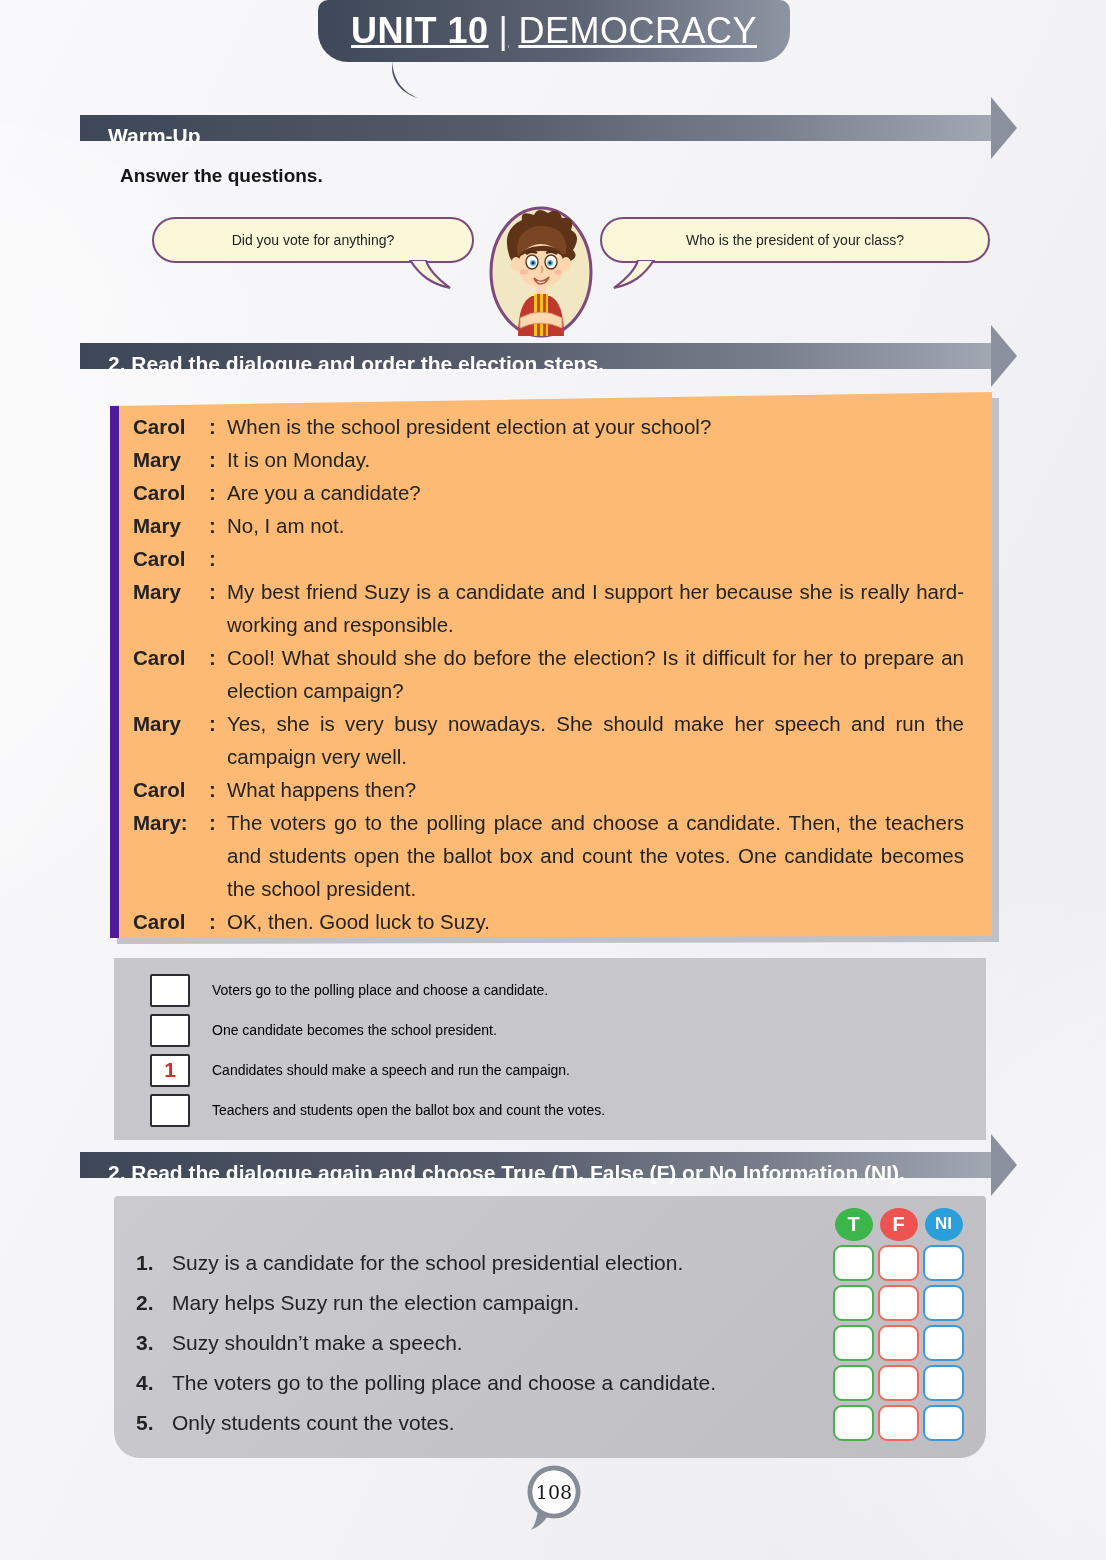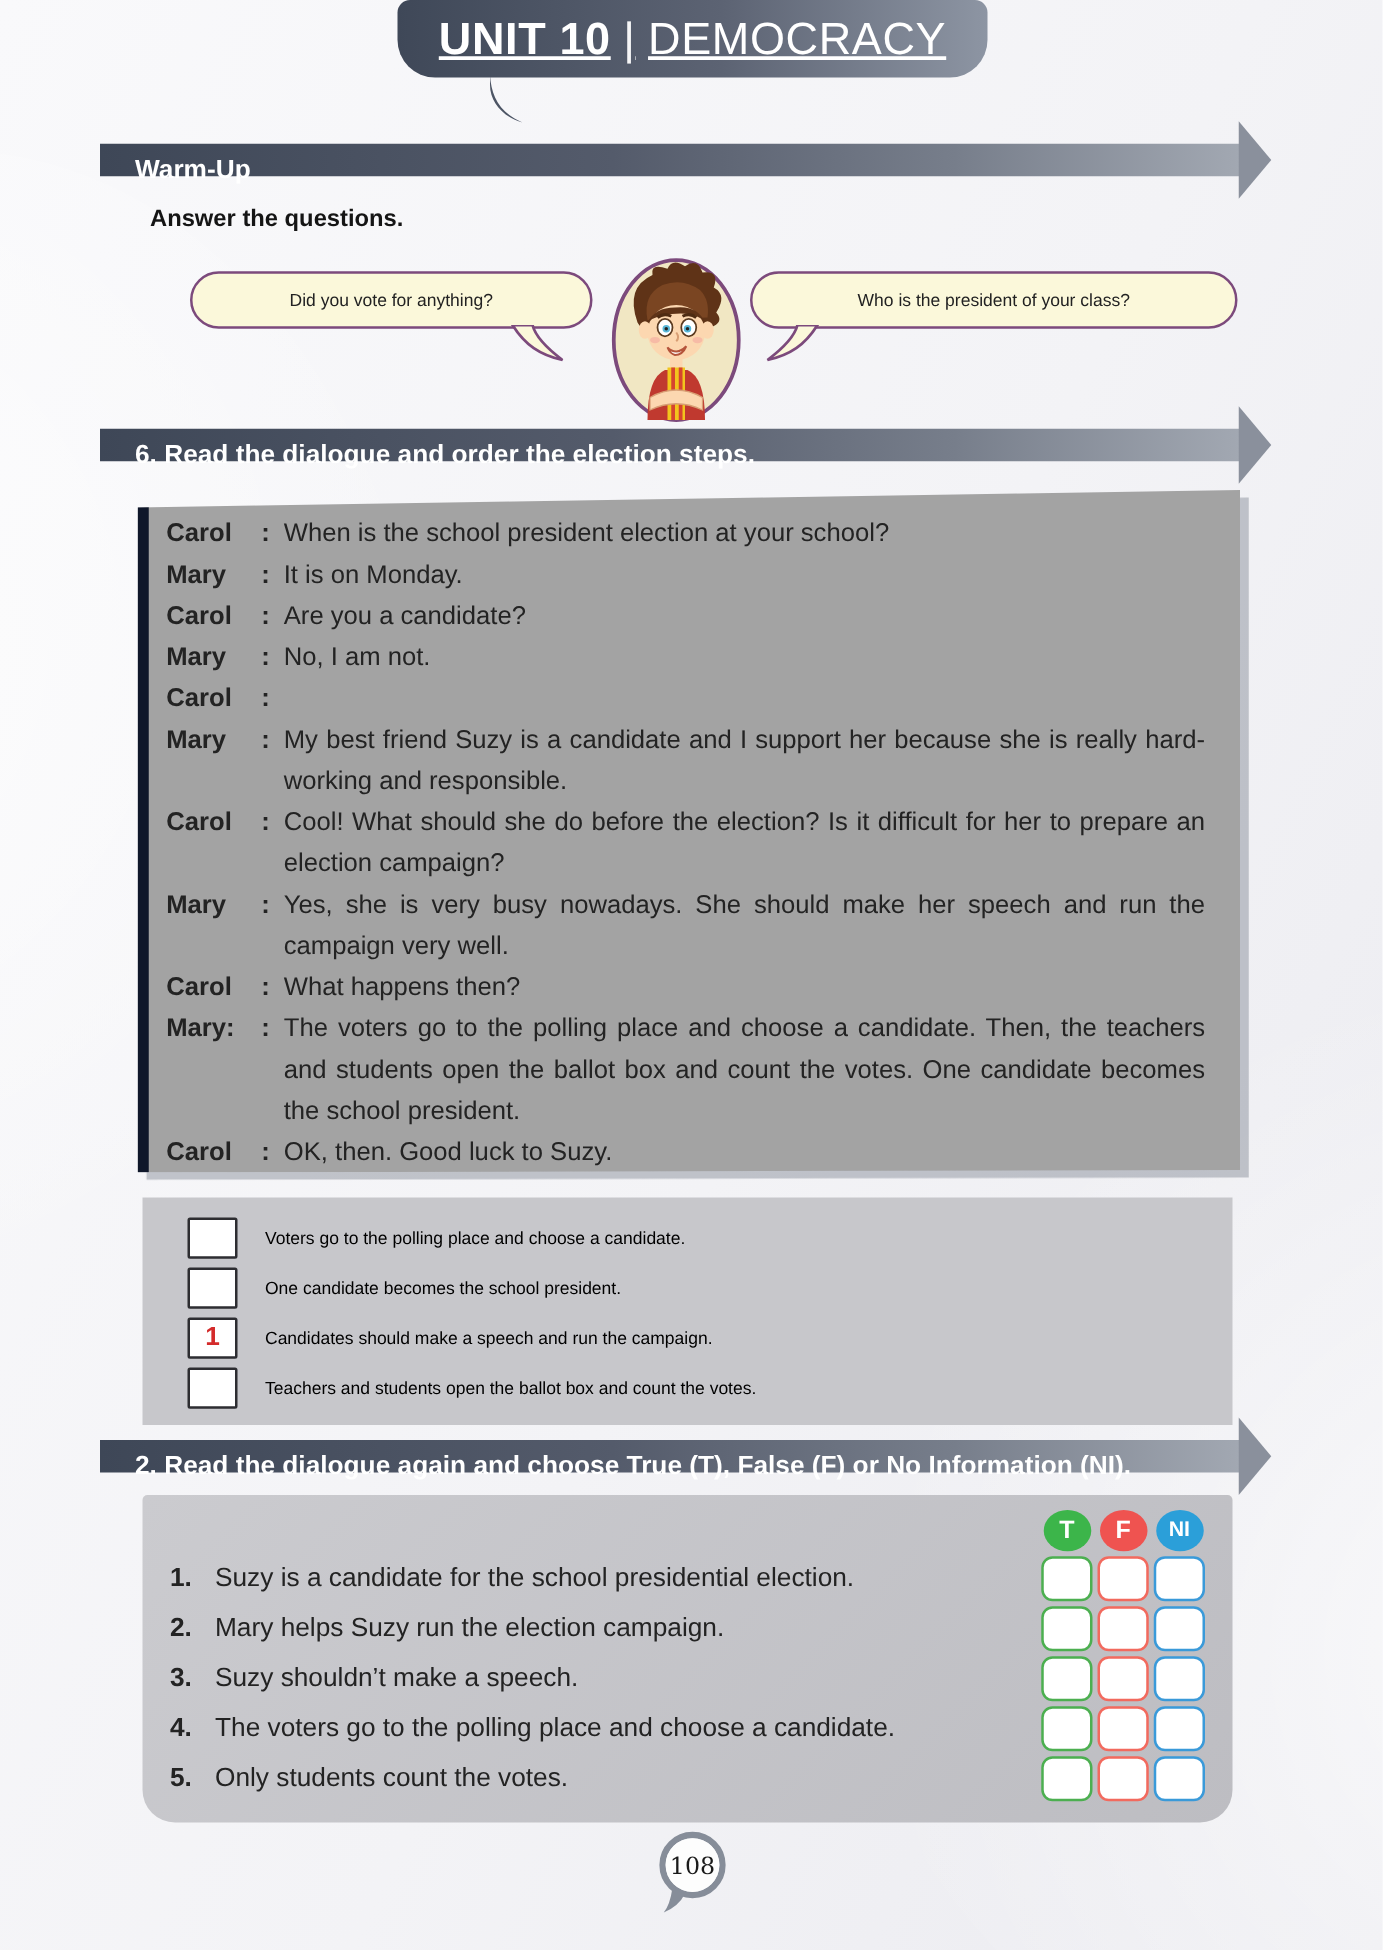--- a/index.html
+++ b/index.html
@@ -42,21 +42,21 @@
     border-radius:24px; display:flex; align-items:center; justify-content:center; font-size:14px; color:#222; }
   .bubble.left { left:152px; width:322px; }
   .bubble.right { left:600px; width:390px; }
   .tail-svg { position:absolute; }
 
   .avatar { position:absolute; left:488px; top:206px; width:106px; height:133px; }
 
   
   .dlg-wrap { position:absolute; left:110px; top:392px; width:882px; height:546px;
     filter:drop-shadow(7px 6px 0 rgba(148,153,164,.55)); }
-  .dlg-panel { width:100%; height:100%; background:#a3a3a3; border-left:9px solid #0f172a;
+  .dlg-panel { width:100%; height:100%; background:#fdba74; border-left:9px solid #4c1d95;
     clip-path:polygon(0 14px, 100% 0, 100% calc(100% - 2px), 0 100%);
     padding:18px 28px 8px 14px; }
   .dlg-row { display:grid; grid-template-columns:76px 18px 1fr; font-size:20.5px; line-height:33px; color:#232323; }
   .dlg-name { font-weight:bold; }
   .dlg-colon { font-weight:bold; }
   .dlg-text { text-align:justify; }
 
   
   .order-panel { position:absolute; left:114px; top:958px; width:872px; height:182px;
     background:#c7c7cb; padding-top:12px; }
@@ -150,21 +150,21 @@
 
   <rect x="48" y="80" width="10" height="8" fill="#fcd7b0"></rect>
   <path d="M30,130 Q30,96 44,90 L62,90 Q76,96 76,130 Z" fill="#c0392f"></path>
   <rect x="46" y="88" width="14" height="42" fill="#f2c51d"></rect>
   <rect x="49" y="88" width="3" height="42" fill="#d6452f"></rect>
   <rect x="55" y="88" width="3" height="42" fill="#d6452f"></rect>
   <path d="M32,112 Q53,100 74,112 L74,122 Q53,112 32,122 Z" fill="#fcd7b0" stroke="#d89e74" stroke-width="1"></path>
 </svg>
 
 <div class="ribbon sec1">
-  <span>6. Read the dialogue and order the election steps.</span>
+  <span>2. Read the dialogue and order the election steps.</span>
   <span class="arrow"></span>
 </div>
 
 <div class="dlg-wrap">
   <div class="dlg-panel" id="dialogue-list">
   <div class="dlg-row">
     <span class="dlg-name">Carol</span>
     <span class="dlg-colon">:</span>
     <span class="dlg-text">When is the school president election at your school?</span>
   </div>

